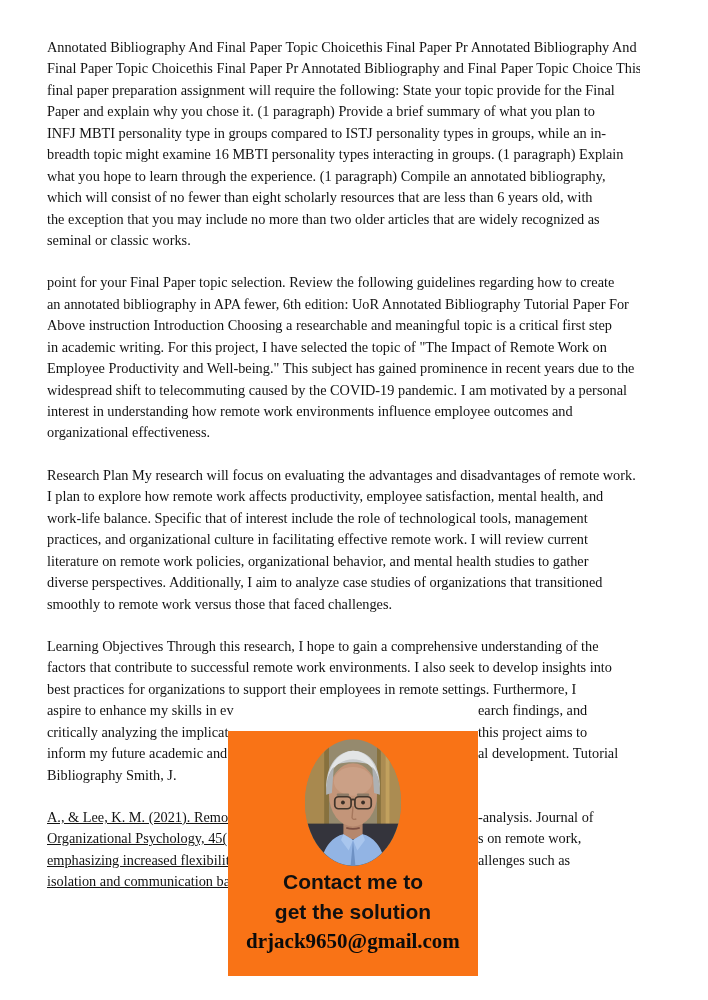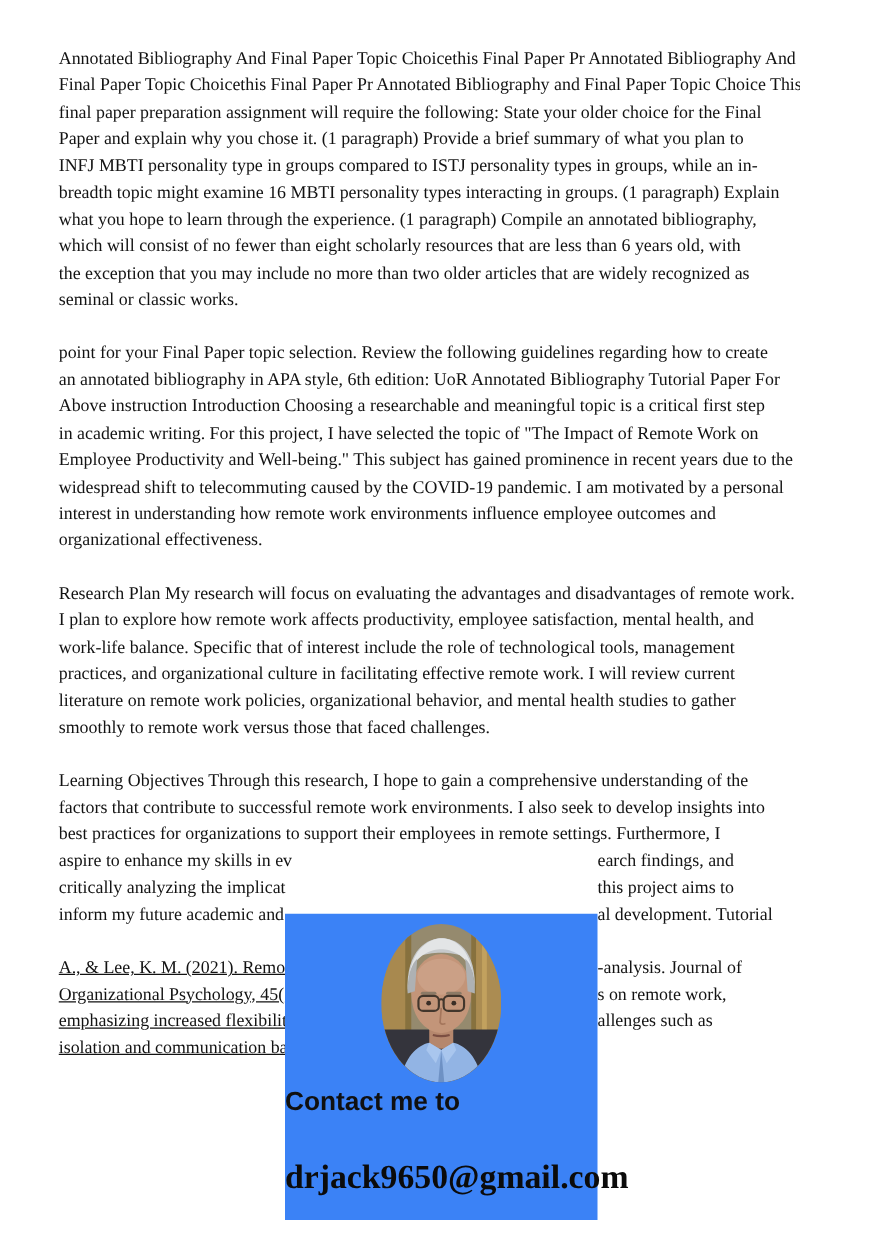--- a/index.html
+++ b/index.html
@@ -34,22 +34,23 @@
   .frag-right {
     position: absolute;
     left: 431px; top: 0;
     white-space: pre;
   }
   
   .promo-card {
     position: absolute;
     left: 228px; top: 731px;
     width: 250px; height: 245px;
-    background: #3b82f6;
+    background: #f97316;
     z-index: 5;
+    text-align: center;
   }
   .photo-oval {
     position: absolute;
     left: 77px; top: 5px;
     width: 96px; height: 133px;
   }
   .photo-oval svg { display: block; width: 96px; height: 133px; }
   .promo-line {
     position: absolute;
     left: 0; width: 250px;
@@ -59,69 +60,71 @@
     line-height: 30px;
     color: #101010;
   }
   .promo-line.l1 { top: 136px; }
   .promo-line.l2 { top: 166px; }
   .promo-email {
     position: absolute;
     left: 0; top: 197px; width: 250px;
     font-family: "Liberation Serif", serif;
     font-weight: 700;
-    font-size: 27px;
+    font-size: 21px;
     line-height: 26px;
     color: #0b0b0b;
   }
 </style>
 </head>
 <body>
 
 <div class="page">
 
   <div class="text-col">
 
   <div class="para">
         <div class="line">Annotated Bibliography And Final Paper Topic Choicethis Final Paper Pr Annotated Bibliography And</div>
         <div class="line">Final Paper Topic Choicethis Final Paper Pr Annotated Bibliography and Final Paper Topic Choice This</div>
-        <div class="line">final paper preparation assignment will require the following: State your older choice for the Final</div>
+        <div class="line">final paper preparation assignment will require the following: State your topic provide for the Final</div>
         <div class="line">Paper and explain why you chose it. (1 paragraph) Provide a brief summary of what you plan to</div>
         <div class="line">INFJ MBTI personality type in groups compared to ISTJ personality types in groups, while an in-</div>
         <div class="line">breadth topic might examine 16 MBTI personality types interacting in groups. (1 paragraph) Explain</div>
         <div class="line">what you hope to learn through the experience. (1 paragraph) Compile an annotated bibliography,</div>
         <div class="line">which will consist of no fewer than eight scholarly resources that are less than 6 years old, with</div>
         <div class="line">the exception that you may include no more than two older articles that are widely recognized as</div>
         <div class="line">seminal or classic works.</div>
       </div>
       <div class="para">
         <div class="line">point for your Final Paper topic selection. Review the following guidelines regarding how to create</div>
-        <div class="line">an annotated bibliography in APA style, 6th edition: UoR Annotated Bibliography Tutorial Paper For</div>
+        <div class="line">an annotated bibliography in APA fewer, 6th edition: UoR Annotated Bibliography Tutorial Paper For</div>
         <div class="line">Above instruction Introduction Choosing a researchable and meaningful topic is a critical first step</div>
         <div class="line">in academic writing. For this project, I have selected the topic of "The Impact of Remote Work on</div>
         <div class="line">Employee Productivity and Well-being." This subject has gained prominence in recent years due to the</div>
         <div class="line">widespread shift to telecommuting caused by the COVID-19 pandemic. I am motivated by a personal</div>
         <div class="line">interest in understanding how remote work environments influence employee outcomes and</div>
         <div class="line">organizational effectiveness.</div>
       </div>
       <div class="para">
         <div class="line">Research Plan My research will focus on evaluating the advantages and disadvantages of remote work.</div>
         <div class="line">I plan to explore how remote work affects productivity, employee satisfaction, mental health, and</div>
         <div class="line">work-life balance. Specific that of interest include the role of technological tools, management</div>
         <div class="line">practices, and organizational culture in facilitating effective remote work. I will review current</div>
         <div class="line">literature on remote work policies, organizational behavior, and mental health studies to gather</div>
+        <div class="line">diverse perspectives. Additionally, I aim to analyze case studies of organizations that transitioned</div>
         <div class="line">smoothly to remote work versus those that faced challenges.</div>
       </div>
       <div class="para">
         <div class="line">Learning Objectives Through this research, I hope to gain a comprehensive understanding of the</div>
         <div class="line">factors that contribute to successful remote work environments. I also seek to develop insights into</div>
         <div class="line">best practices for organizations to support their employees in remote settings. Furthermore, I</div>
         <div class="line"><span class="frag-left">aspire to enhance my skills in ev</span><span class="frag-right">earch findings, and</span></div>
         <div class="line"><span class="frag-left">critically analyzing the implicat</span><span class="frag-right">this project aims to</span></div>
         <div class="line"><span class="frag-left">inform my future academic and</span><span class="frag-right">al development. Tutorial</span></div>
+        <div class="line">Bibliography Smith, J.</div>
       </div>
       <div class="para">
         <div class="line"><span class="frag-left">A., &amp; Lee, K. M. (2021). Remo</span><span class="frag-right">-analysis. Journal of</span></div>
         <div class="line"><span class="frag-left">Organizational Psychology, 45(</span><span class="frag-right">s on remote work,</span></div>
         <div class="line"><span class="frag-left">emphasizing increased flexibilit</span><span class="frag-right">allenges such as</span></div>
         <div class="line">isolation and communication ba</div>
       </div>
     </div>
 
   <div class="promo-card">
@@ -157,16 +160,17 @@
           <path d="M50,70 L49,82 Q50,84.5 53.5,83" stroke="#a5765c" stroke-width="1.4" fill="none"></path>
           <path d="M43,92.5 Q50,94.5 57,92.5" stroke="#7c4f42" stroke-width="1.8" fill="none"></path>
           <path d="M16,132 C19,111 30,101 40,99 L50,105 L60,99 C70,101 81,111 84,132 Z" fill="#92b4e4"></path>
           <path d="M40,99 L50,105 L45.5,116 L37.5,105 Z" fill="#a9c6ee"></path>
           <path d="M60,99 L50,105 L54.5,116 L62.5,105 Z" fill="#a9c6ee"></path>
           <path d="M50,105 L47.5,132 L52.5,132 Z" fill="#6e91c4"></path>
         </g>
       </svg>
     </div>
     <div class="promo-line l1">Contact me to</div>
+    <div class="promo-line l2">get the solution</div>
     <div class="promo-email">drjack9650@gmail.com</div>
   </div>
 
 </div>
 
 </body></html>

